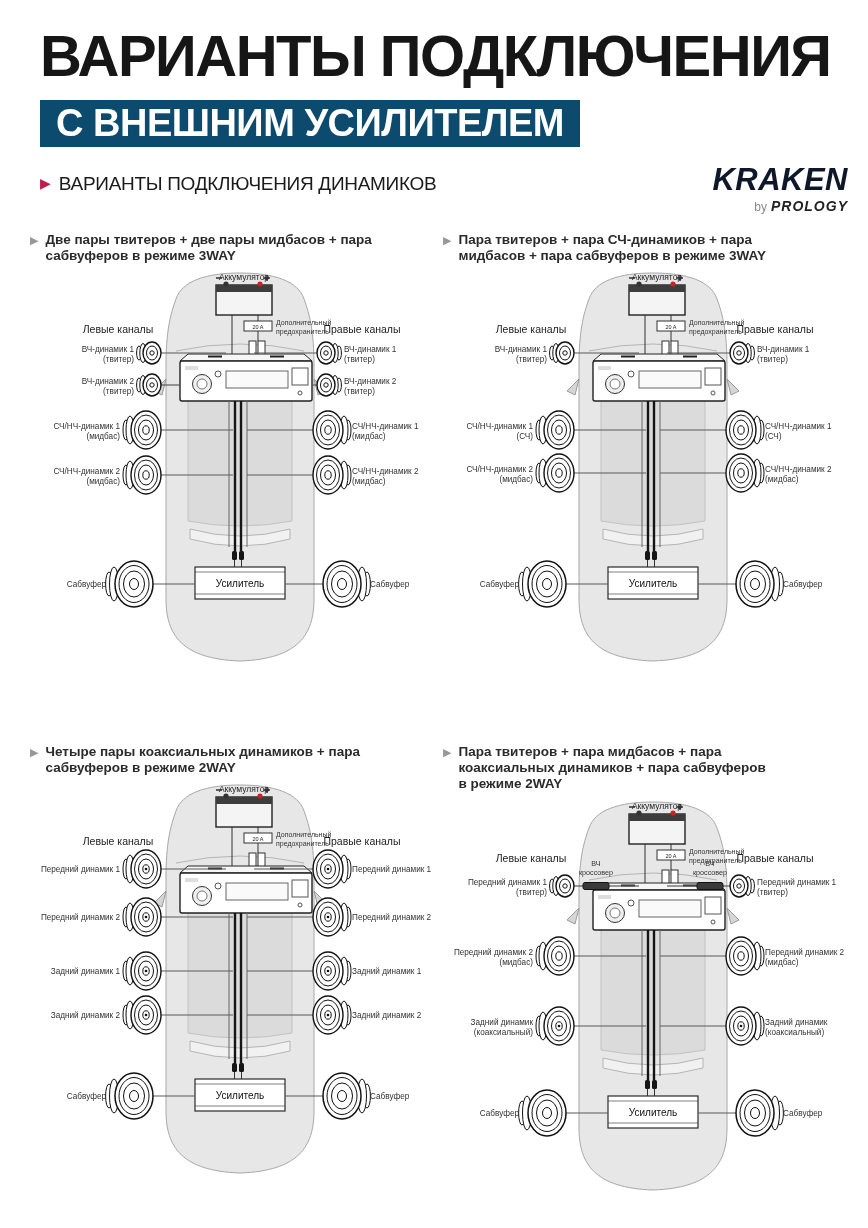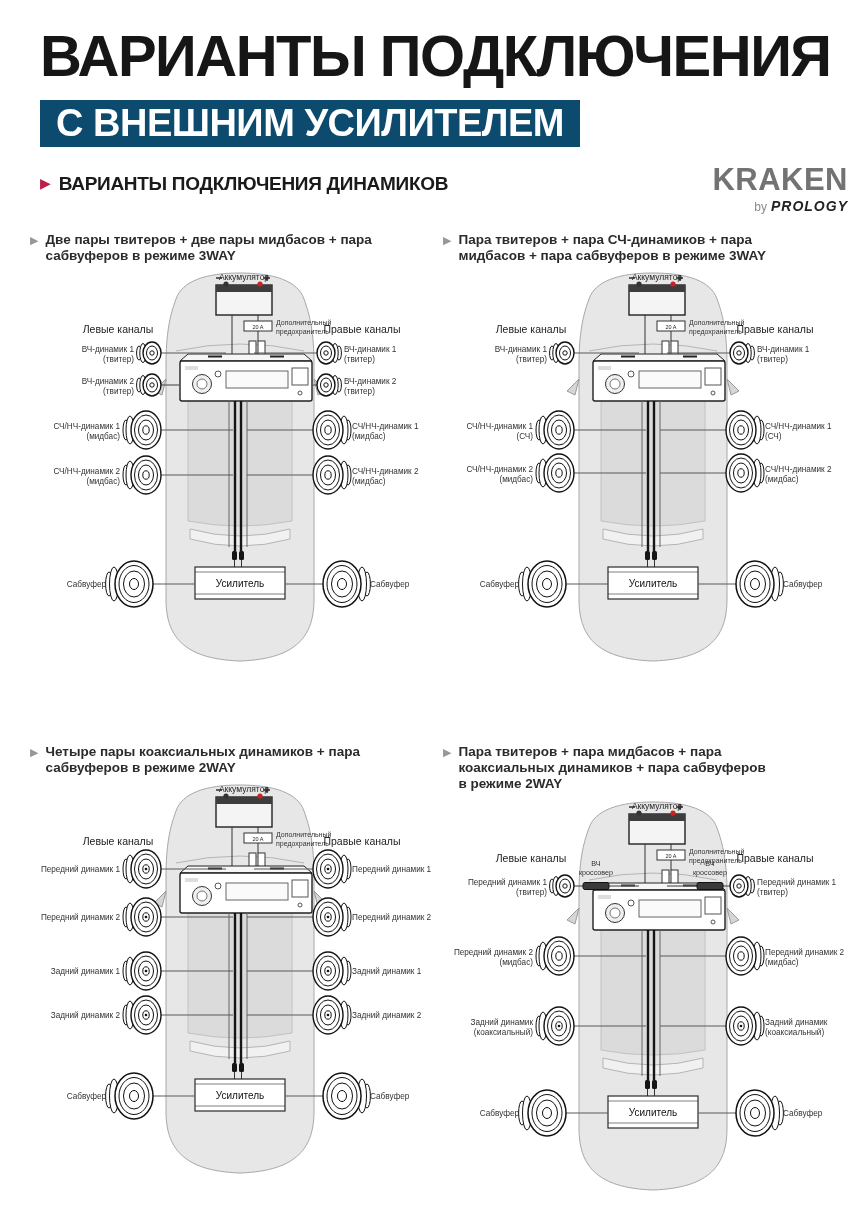--- a/index.html
+++ b/index.html
@@ -6,24 +6,24 @@
   #page{position:relative;width:868px;height:1228px;background:#fff;overflow:hidden;
         font-family:"Liberation Sans",sans-serif;color:#161616;}
   
   .main-title{position:absolute;left:40px;top:22px;font-size:58px;font-weight:bold;
               letter-spacing:-1.5px;color:#161616;white-space:nowrap;}
   .banner{position:absolute;left:40px;top:100px;height:47px;line-height:47px;
           display:inline-block;background:#0c4a6e;color:#fff;font-size:38px;
           font-weight:bold;padding:0 16px;letter-spacing:-0.5px;white-space:nowrap;}
   .section{position:absolute;left:40px;top:172px;display:flex;gap:8px;}
   .section .bullet{color:#BE1E4B;font-size:14px;line-height:1;margin-top:4px;}
-  .section .lines{font-size:19px;font-weight:bold;line-height:1.25;color:#1a1a1a;letter-spacing:-0.3px;}
+  .section .lines{font-size:19px;font-weight:normal;line-height:1.25;color:#1a1a1a;letter-spacing:-0.3px;}
   .section .lines .l2{padding-left:8px;}
   .logo{position:absolute;right:20px;top:164px;text-align:right;}
-  .logo .kraken{font-size:31px;font-weight:bold;letter-spacing:0.5px;color:#737373;line-height:1;}
+  .logo .kraken{font-size:31px;font-weight:bold;letter-spacing:0.5px;color:#0f172a;line-height:1;font-style:italic;}
   .logo .byline{margin-top:3px;font-size:12px;color:#8a8a8a;}
   .logo .byline .maker{font-size:14px;font-weight:bold;font-style:italic;color:#222;
                        letter-spacing:1px;margin-left:4px;}
   
   .quad{position:absolute;width:412px;}
   #q1{left:30px;top:232px;} #q2{left:443px;top:232px;}
   #q3{left:30px;top:744px;} #q4{left:443px;top:744px;}
   .dia-head{display:flex;gap:7px;margin-bottom:3px;}
   .dia-head .bullet{color:#97979B;font-size:11px;line-height:1;margin-top:3px;}
   .dia-head .lines{font-size:13.5px;font-weight:bold;line-height:1.2;color:#2b2b2b;}

